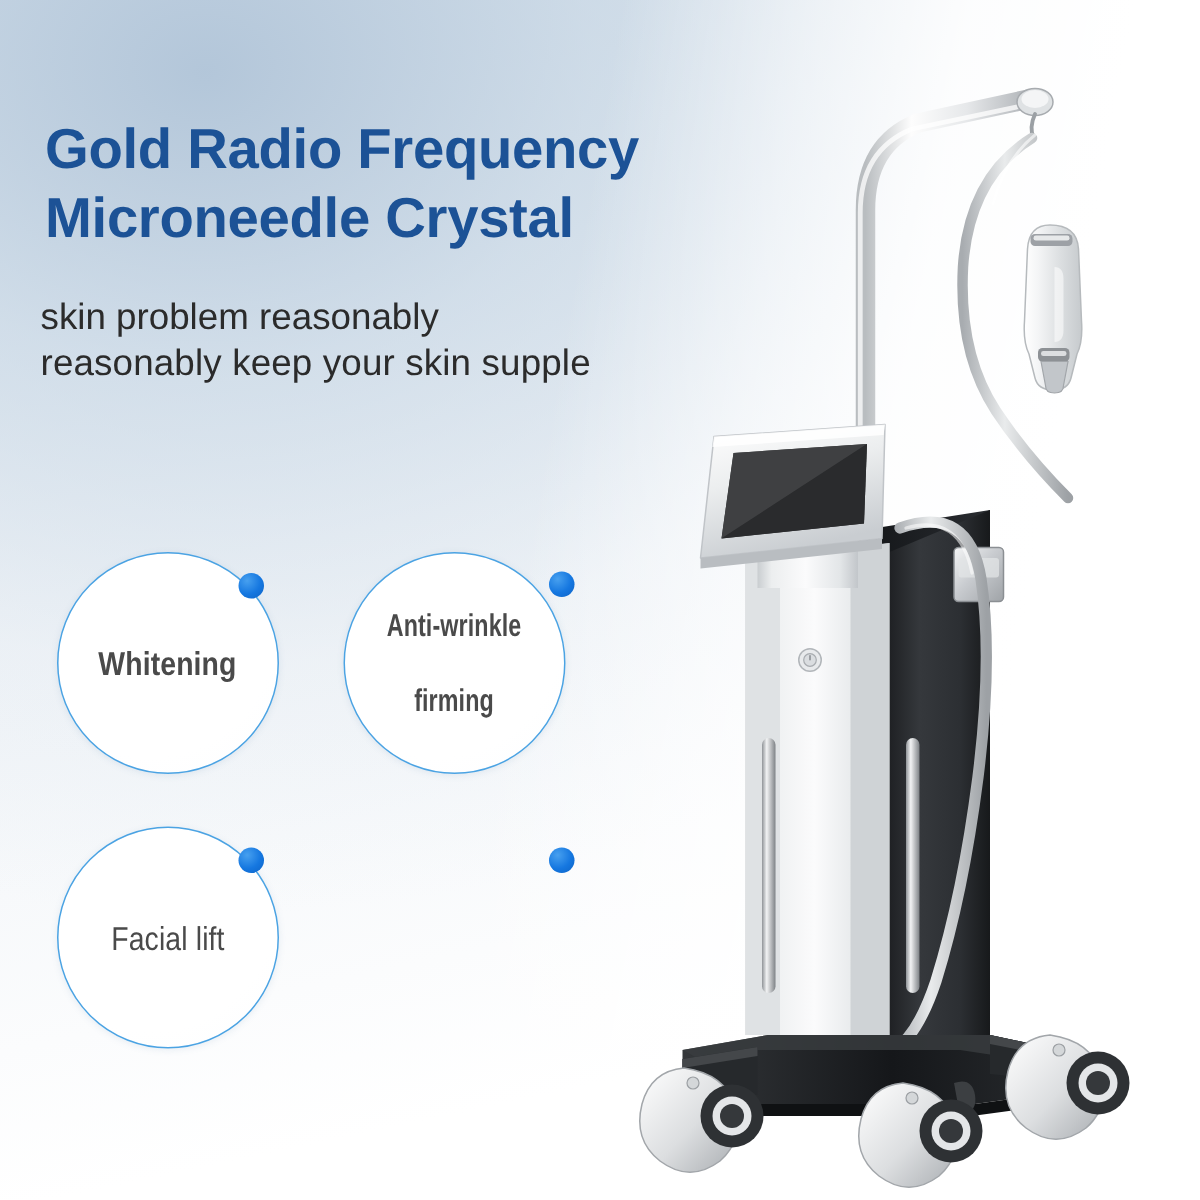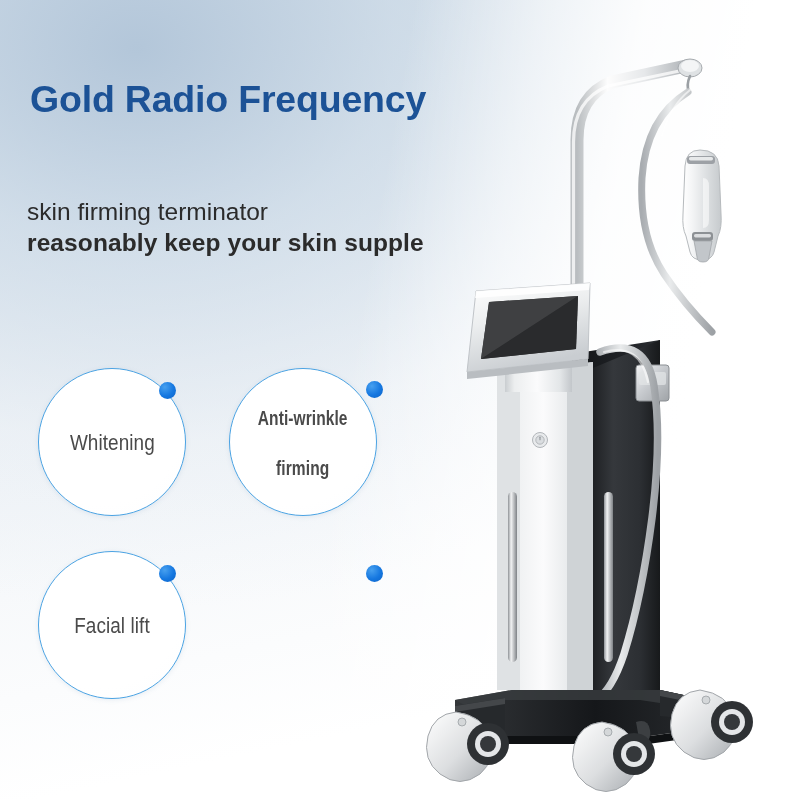--- a/index.html
+++ b/index.html
@@ -24,21 +24,21 @@
   .headline{
     position:absolute;left:30px;top:76px;z-index:6;
     color:#1c5296;font-weight:bold;font-size:37.5px;line-height:46px;
     letter-spacing:-.2px;white-space:nowrap;
   }
   .headline .l2{display:block;}
   .subline{
     position:absolute;left:27px;top:196px;z-index:6;
     color:#2b2b2b;font-size:24.5px;line-height:31px;white-space:nowrap;
   }
-  .subline .s2{display:block;letter-spacing:.1px;font-weight:bold;}
+  .subline .s2{display:block;letter-spacing:.1px;}
 
   
   .feat{
     position:absolute;z-index:7;border-radius:50%;
     background:radial-gradient(circle at 42% 36%, #ffffff 0%, #ffffff 66%, #fcfdfe 100%);
     border:1.6px solid #4ba3e3;
     box-shadow:0 1px 5px rgba(90,130,170,.13);
     display:flex;align-items:center;justify-content:center;
   }
   .feat span{
@@ -223,28 +223,29 @@
       <path d="M700 690 q-22 2 -28 24 q-6 24 12 38 q20 15 40 0 q16 -14 10 -36 q-6 -22 -34 -26 z" fill="url(#gWheelH)" stroke="#a2a6aa" stroke-width="1"></path>
       <circle cx="732" cy="722" r="21" fill="#2e3134"></circle>
       <circle cx="732" cy="722" r="13" fill="#e4e6e8"></circle>
       <circle cx="732" cy="722" r="8" fill="#35383b"></circle>
       <circle cx="706" cy="700" r="4" fill="#d4d7d9" stroke="#9b9fa3" stroke-width=".8"></circle>
     </g>
   </svg>
 
   <div class="headline">
     <span>Gold Radio Frequency</span>
+    <span class="l2">Microneedle Crystal</span>
   </div>
 
   <div class="subline">
-    <span>skin firming terminator</span>
+    <span>skin problem reasonably</span>
     <span class="s2">reasonably keep  your  skin supple</span>
   </div>
 
-  <div class="feat" style="left:38px;top:368px;width:146px;height:146px;">
+  <div class="feat" style="left:38px;top:368px;width:146px;height:146px;font-weight:bold;">
     <span>Whitening</span>
   </div>
   <div class="dot" style="left:159px;top:382px;"></div>
 
   <div class="feat two" style="left:229px;top:368px;width:146px;height:146px;font-weight:bold;">
     <span>
       <span>Anti-wrinkle</span><br>
       <span>firming</span>
     </span>
   </div>

